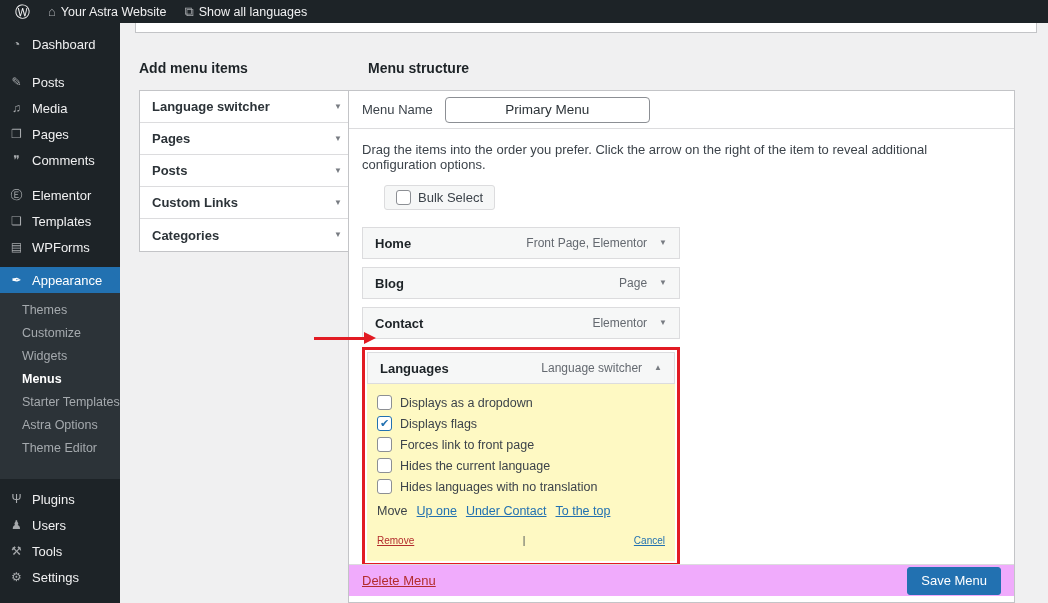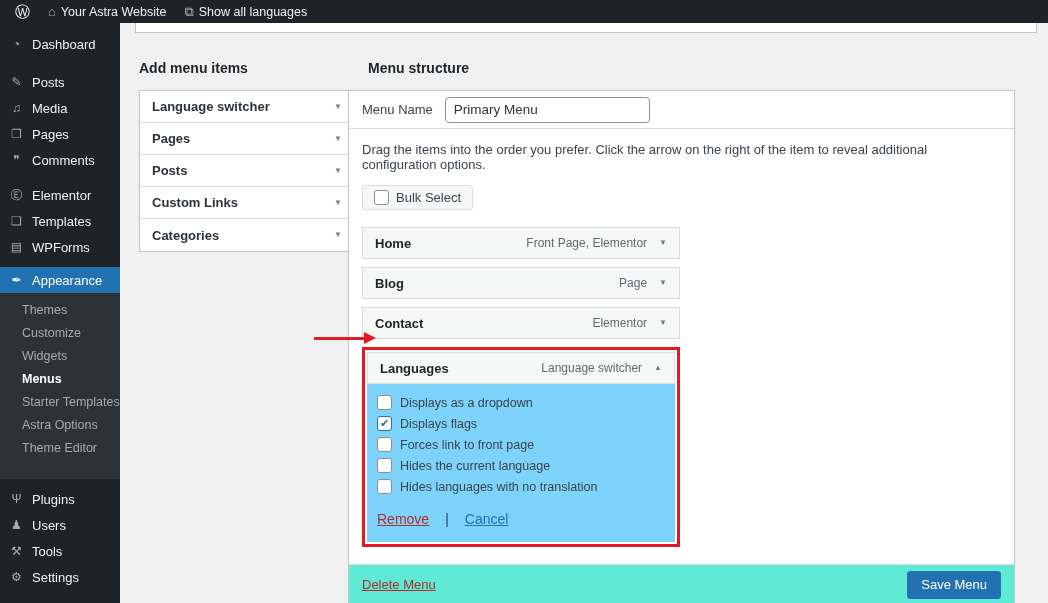--- a/index.html
+++ b/index.html
@@ -83,28 +83,28 @@
     position:absolute; left:348px; top:90px; width:667px; height:513px;
     background:#fff; border:1px solid #c3c4c7;
   }
   .name-row {
     height:38px; display:flex; align-items:center; gap:12px;
     padding:0 13px; border-bottom:1px solid #dcdcde;
   }
   .name-row label { color:#3c434a; font-size:13px; }
   .name-row input {
     width:205px; height:26px; border:1px solid #8c8f94; border-radius:4px;
-    padding:0 8px; font-size:13.5px; font-family:"Liberation Sans",sans-serif; color:#2c3338;
+    padding:0 0; font-size:13.5px; font-family:"Liberation Sans",sans-serif; color:#2c3338;text-align:center;
   }
   .card-body { padding:13px; }
   .drag-hint { font-size:13px; color:#3c434a; }
   .bulk-select {
     display:inline-flex; align-items:center; gap:7px; margin-top:13px;
     background:#f6f7f7; border:1px solid #dcdcde; border-radius:3px;
-    padding:4px 11px; cursor:pointer;
+    padding:4px 11px; cursor:pointer;margin-left:22px;
   }
 
   .cb {
     width:15px; height:15px; background:#fff; border:1px solid #8c8f94;
     border-radius:3px; display:inline-flex; align-items:center; justify-content:center;
     flex:0 0 auto; cursor:pointer; font-size:11px; line-height:1; color:transparent;
   }
   .cb::after { content:"✔"; }
   .cb.checked { border-color:#2271b1; color:#2271b1; }
 
@@ -113,30 +113,30 @@
     height:32px; background:#f6f7f7; border:1px solid #dcdcde;
     display:flex; align-items:center; justify-content:space-between;
     padding:1px 12px; margin-bottom:8px; cursor:move;
   }
   .mi-label { font-weight:bold; font-size:13px; color:#1d2327; }
   .mi-right { display:flex; align-items:center; gap:12px; }
   .mi-type { font-size:12px; color:#646970; }
 
   .highlight-box { border:3px solid #e21b23; padding:2px; margin-bottom:8px; }
   .highlight-box .mi-bar { margin-bottom:0; }
-  .mi-settings { padding:11px 10px 15px; background:#7dd3fc; }
+  .mi-settings { padding:11px 10px 15px; background:#fef9c3; }
   .cb-row { display:flex; align-items:center; gap:8px; margin-bottom:6px; font-size:12.5px; color:#3c434a; }
   .move-row { margin-top:10px; font-size:12.5px; display:flex; gap:9px; align-items:center; }
   .link-blue { color:#2271b1; text-decoration:underline; cursor:pointer; }
   .link-red { color:#b32d2e; text-decoration:underline; cursor:pointer; }
-  .action-row { margin-top:17px; font-size:14px; display:flex; gap:16px; align-items:center; }
+  .action-row { margin-top:17px; font-size:10px; display:flex; gap:16px; align-items:center;justify-content:space-between; }
 
   .card-footer {
-    position:absolute; left:0; right:0; top:473px; height:40px;
-    background:#5eead4; border-top:1px solid #dcdcde;
+    position:absolute; left:0; right:0; top:473px; height:32px;
+    background:#f0abfc; border-top:1px solid #dcdcde;
     display:flex; align-items:center; justify-content:space-between; padding:0 13px;
   }
   .save-btn {
     background:#2271b1; border:1px solid #2271b1; border-radius:3px;
     color:#fff; font-size:13px; font-family:"Liberation Sans",sans-serif;
     padding:5.5px 13px; cursor:pointer;
   }
 
   
   .annot-arrow { position:absolute; left:314px; top:333px; width:62px; height:10px; z-index:2; }
@@ -319,20 +319,26 @@
             <span>Forces link to front page</span>
           </div>
           <div class="cb-row">
             <span class="cb"></span>
             <span>Hides the current language</span>
           </div>
           <div class="cb-row">
             <span class="cb"></span>
             <span>Hides languages with no translation</span>
           </div>
+          <div class="move-row">
+            <span>Move</span>
+            <span class="link-blue">Up one</span>
+            <span class="link-blue">Under Contact</span>
+            <span class="link-blue">To the top</span>
+          </div>
           <div class="action-row">
             <span class="link-red">Remove</span>
             <span>|</span>
             <span class="link-blue">Cancel</span>
           </div>
         </div>
       </div>
     </div>
   </div>
 

